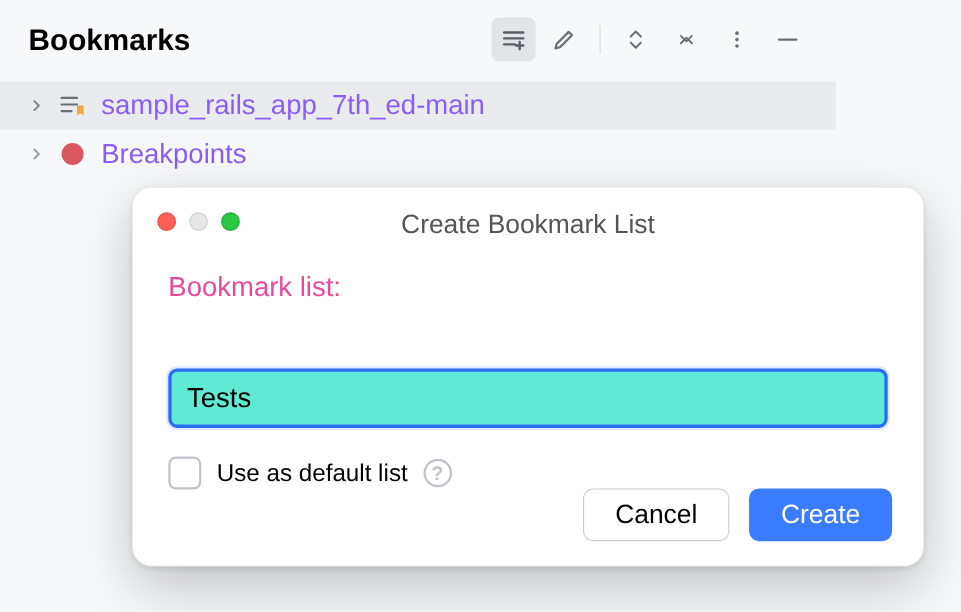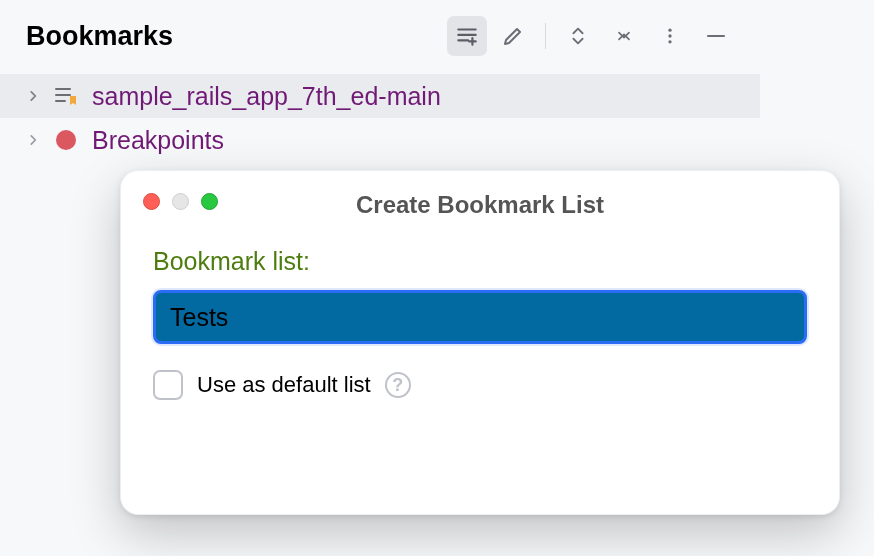--- a/index.html
+++ b/index.html
@@ -5,42 +5,43 @@
   * { box-sizing: border-box; margin: 0; padding: 0; }
   html, body { width: 874px; height: 556px; font-family: -apple-system, "Helvetica Neue", Arial, sans-serif; background: #f7f8fa; color: #1e1e1e; }
   .panel { width: 760px; height: 556px; position: relative; }
   .header { display: flex; align-items: center; justify-content: space-between; padding: 16px 24px 12px 26px; }
   .title { font-size: 27px; font-weight: 700; color: #000; }
   .toolbar { display: flex; align-items: center; gap: 6px; }
   .tbtn { width: 40px; height: 40px; display: flex; align-items: center; justify-content: center; border-radius: 7px; background: transparent; color: #6b6e75; }
   .tbtn.active { background: #e2e4e8; color: #5b5e66; }
   .divider-v { width: 1px; height: 26px; background: #d6d8dc; margin: 0 6px; }
   .tree { padding: 6px 0 0 0; }
-  .row { display: flex; align-items: center; height: 44px; padding: 0 12px 0 26px; font-size: 25px; color: #701a75; gap: 12px; }
+  .row { display: flex; align-items: center; height: 44px; padding: 0 12px 0 26px; font-size: 25px; color: #8b5cf6; gap: 12px; }
   .row.sel { background: #e9ebef; }
   .chevron { width: 14px; height: 14px; display: inline-flex; align-items: center; justify-content: center; color: #7c7f86; }
   .icon-box { width: 28px; height: 28px; display: inline-flex; align-items: center; justify-content: center; }
   .dialog {
     position: absolute; left: 120px; top: 170px; width: 720px; height: 345px;
     background: #fff; border-radius: 18px; box-shadow: 0 18px 50px rgba(0,0,0,0.22), 0 2px 6px rgba(0,0,0,0.10);
     border: 1px solid #eceef1;
   }
   .dlg-titlebar { display: flex; align-items: center; padding: 18px 20px 8px 20px; position: relative; }
   .traffic { display: flex; gap: 12px; position: absolute; left: 22px; top: 22px; }
   .traffic .dot { width: 17px; height: 17px; border-radius: 50%; }
   .dot.red { background: #ff5f57; border:1px solid #e24b42; }
   .dot.gray { background: #e6e6e6; border:1px solid #cfcfcf; }
   .dot.green { background: #28c840; border:1px solid #1fa633; }
-  .dlg-title { flex: 1; text-align: center; font-size: 24px; font-weight: 700; color: #555; margin-top: 2px; }
+  .dlg-title { flex: 1; text-align: center; font-size: 24px; font-weight: 400; color: #555; margin-top: 2px; }
   .dlg-body { padding: 10px 32px 0 32px; }
-  .field-label { font-size: 25px; color: #4d7c0f; margin: 10px 0 14px 0; }
+  .field-label { font-size: 25px; color: #ec4899; margin: 10px 0 14px 0; }
   .text-input {
     width: 100%; height: 54px; border: 3px solid #2a6df4; border-radius: 8px;
-    padding: 16px 14px; font-size: 25px; color: #000; outline: none; background: #0369a1;
+    padding: 16px 14px; font-size: 25px; color: #000; outline: none; background: #5eead4;
     box-shadow: 0 0 0 2px rgba(42,109,244,0.15);
+    margin-top: 45px;
   }
   .check-row { display: flex; align-items: center; gap: 14px; margin-top: 26px; }
   .checkbox {
     width: 30px; height: 30px; border: 2px solid #bfc3c9; border-radius: 7px; background: #fff;
   }
   .check-label { font-size: 22px; color: #000; }
   .help-circle {
     width: 26px; height: 26px; border: 2px solid #bfc3c9; border-radius: 50%;
     display:inline-flex; align-items:center; justify-content:center;
     color: #bfc3c9; font-size: 18px; font-weight: 600;
@@ -172,15 +173,19 @@
       <div class="field-label">Bookmark list:</div>
       <input class="text-input" type="text" value="Tests" style="">
 
       <div class="check-row">
         <div class="checkbox"></div>
         <div class="check-label">Use as default list</div>
         <div class="help-circle">?</div>
       </div>
     </div>
 
+    <div class="dlg-buttons">
+      <div class="btn btn-secondary">Cancel</div>
+      <div class="btn btn-primary">Create</div>
+    </div>
   </div>
 
 </div>
 
 </body></html>

